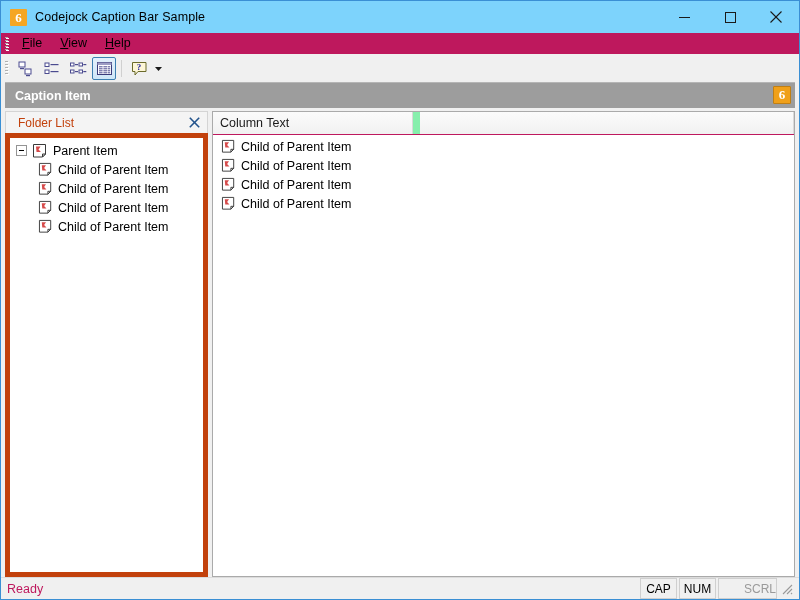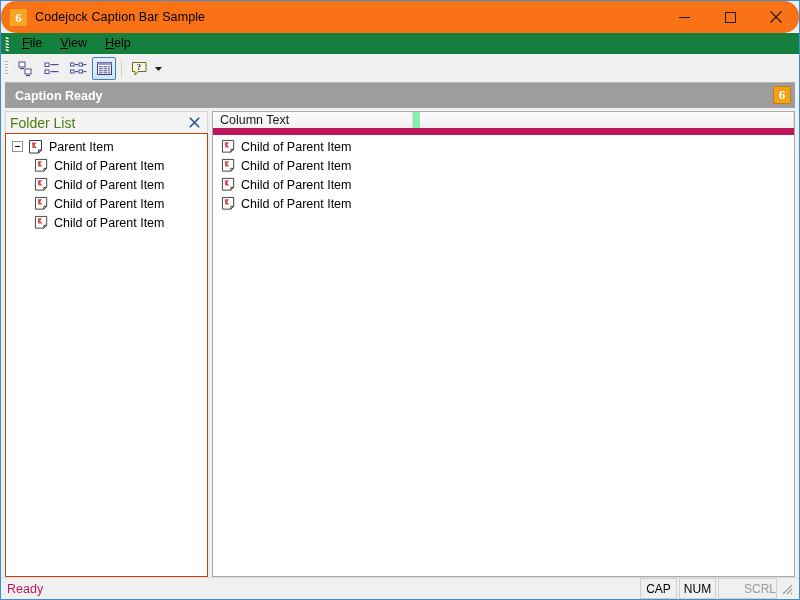--- a/index.html
+++ b/index.html
@@ -14,24 +14,23 @@
     width: 800px; height: 600px;
     background: #f0f0f0;
     border: 1px solid #3a8fd4;
     display: flex; flex-direction: column;
     position: relative;
   }
 
   
   .titlebar {
     height: 32px; flex: 0 0 32px;
-    background: #f97316;
-    display: flex; align-items: center;
-    position: relative;
-    border-radius: 15px;
+    background: #7dd3fc;
+    display: flex; align-items: center;
+    position: relative;
   }
   .app-icon {
     width: 17px; height: 17px;
     margin-left: 9px; margin-right: 8px;
     background: #f5a623;
     border-radius: 1px;
     position: relative;
     flex: 0 0 auto;
   }
   .app-icon::before {
@@ -55,21 +54,21 @@
   .win-btn {
     width: 46px; height: 32px;
     display: flex; align-items: center; justify-content: center;
     background: transparent;
   }
   .win-btn svg { display: block; }
 
   
   .menubar {
     height: 22px; flex: 0 0 22px;
-    background: #15803d;
+    background: #be185d;
     display: flex; align-items: center;
     border-bottom: 1px solid #f0f0f0;
   }
   .gripper {
     width: 7px; height: 16px;
     margin: 0 3px 0 2px;
     flex: 0 0 auto;
     background-image:
       linear-gradient(to bottom, #b0b0b0 1px, transparent 1px),
       linear-gradient(to bottom, #ffffff 1px, transparent 1px);
@@ -159,32 +158,32 @@
   }
   .pane-header {
     height: 22px; flex: 0 0 22px;
     background: #f4f4f4;
     border: 1px solid #d4d4d4;
     border-bottom: none;
     display: flex; align-items: center;
     position: relative;
   }
   .pane-title {
-    font-size: 14px; color: #4d7c0f;
-    margin-left: 4px;
+    font-size: 12px; color: #c2410c;
+    margin-left: 12px;
   }
   .pane-close {
     position: absolute; right: 4px; top: 2px;
     width: 17px; height: 17px;
     display: flex; align-items: center; justify-content: center;
   }
   .tree-body {
     flex: 1 1 auto;
     background: #ffffff;
-    border: 1px solid #c2410c;
+    border: 5px solid #c2410c;
     overflow: hidden;
     padding-top: 3px;
     min-height: 0;
   }
 
   .tree-row {
     height: 19px;
     display: flex; align-items: center;
     font-size: 12.5px; color: #000000;
     white-space: nowrap;
@@ -214,21 +213,21 @@
     flex: 1 1 auto;
     display: flex; flex-direction: column;
     border: 1px solid #aaaaaa;
     background: #ffffff;
     min-width: 0; min-height: 0;
   }
   .list-header {
     height: 23px; flex: 0 0 23px;
     display: flex;
     background: #86efac;
-    border-bottom: 7px solid #be185d;
+    border-bottom: 1px solid #be185d;
     gap: 7px;
   }
   .col {
     font-size: 12.5px; color: #1a1a1a;
     display: flex; align-items: center;
     padding-left: 7px;
     border-right: 1px solid #d9d9d9;
     background: linear-gradient(to bottom, #fbfbfb, #f1f1f1);
   }
   .col.c1 { width: 200px; flex: 0 0 200px; }
@@ -380,21 +379,21 @@
     </div>
 
     <div class="tb-arrow">
       <svg width="9" height="9" viewBox="0 0 9 9">
           <path d="M1 3 L8 3 L4.5 7 Z" fill="#1a1a1a"></path>
         </svg>
     </div>
   </div>
 
   <div class="captionbar">
-    <div class="caption-text">Caption Ready</div>
+    <div class="caption-text">Caption Item</div>
     <div class="caption-icon"></div>
   </div>
 
   <div class="client">
 
     <div class="pane-tree">
       <div class="pane-header">
         <div class="pane-title">Folder List</div>
         <div class="pane-close">
           <svg width="11" height="11" viewBox="0 0 11 11">

